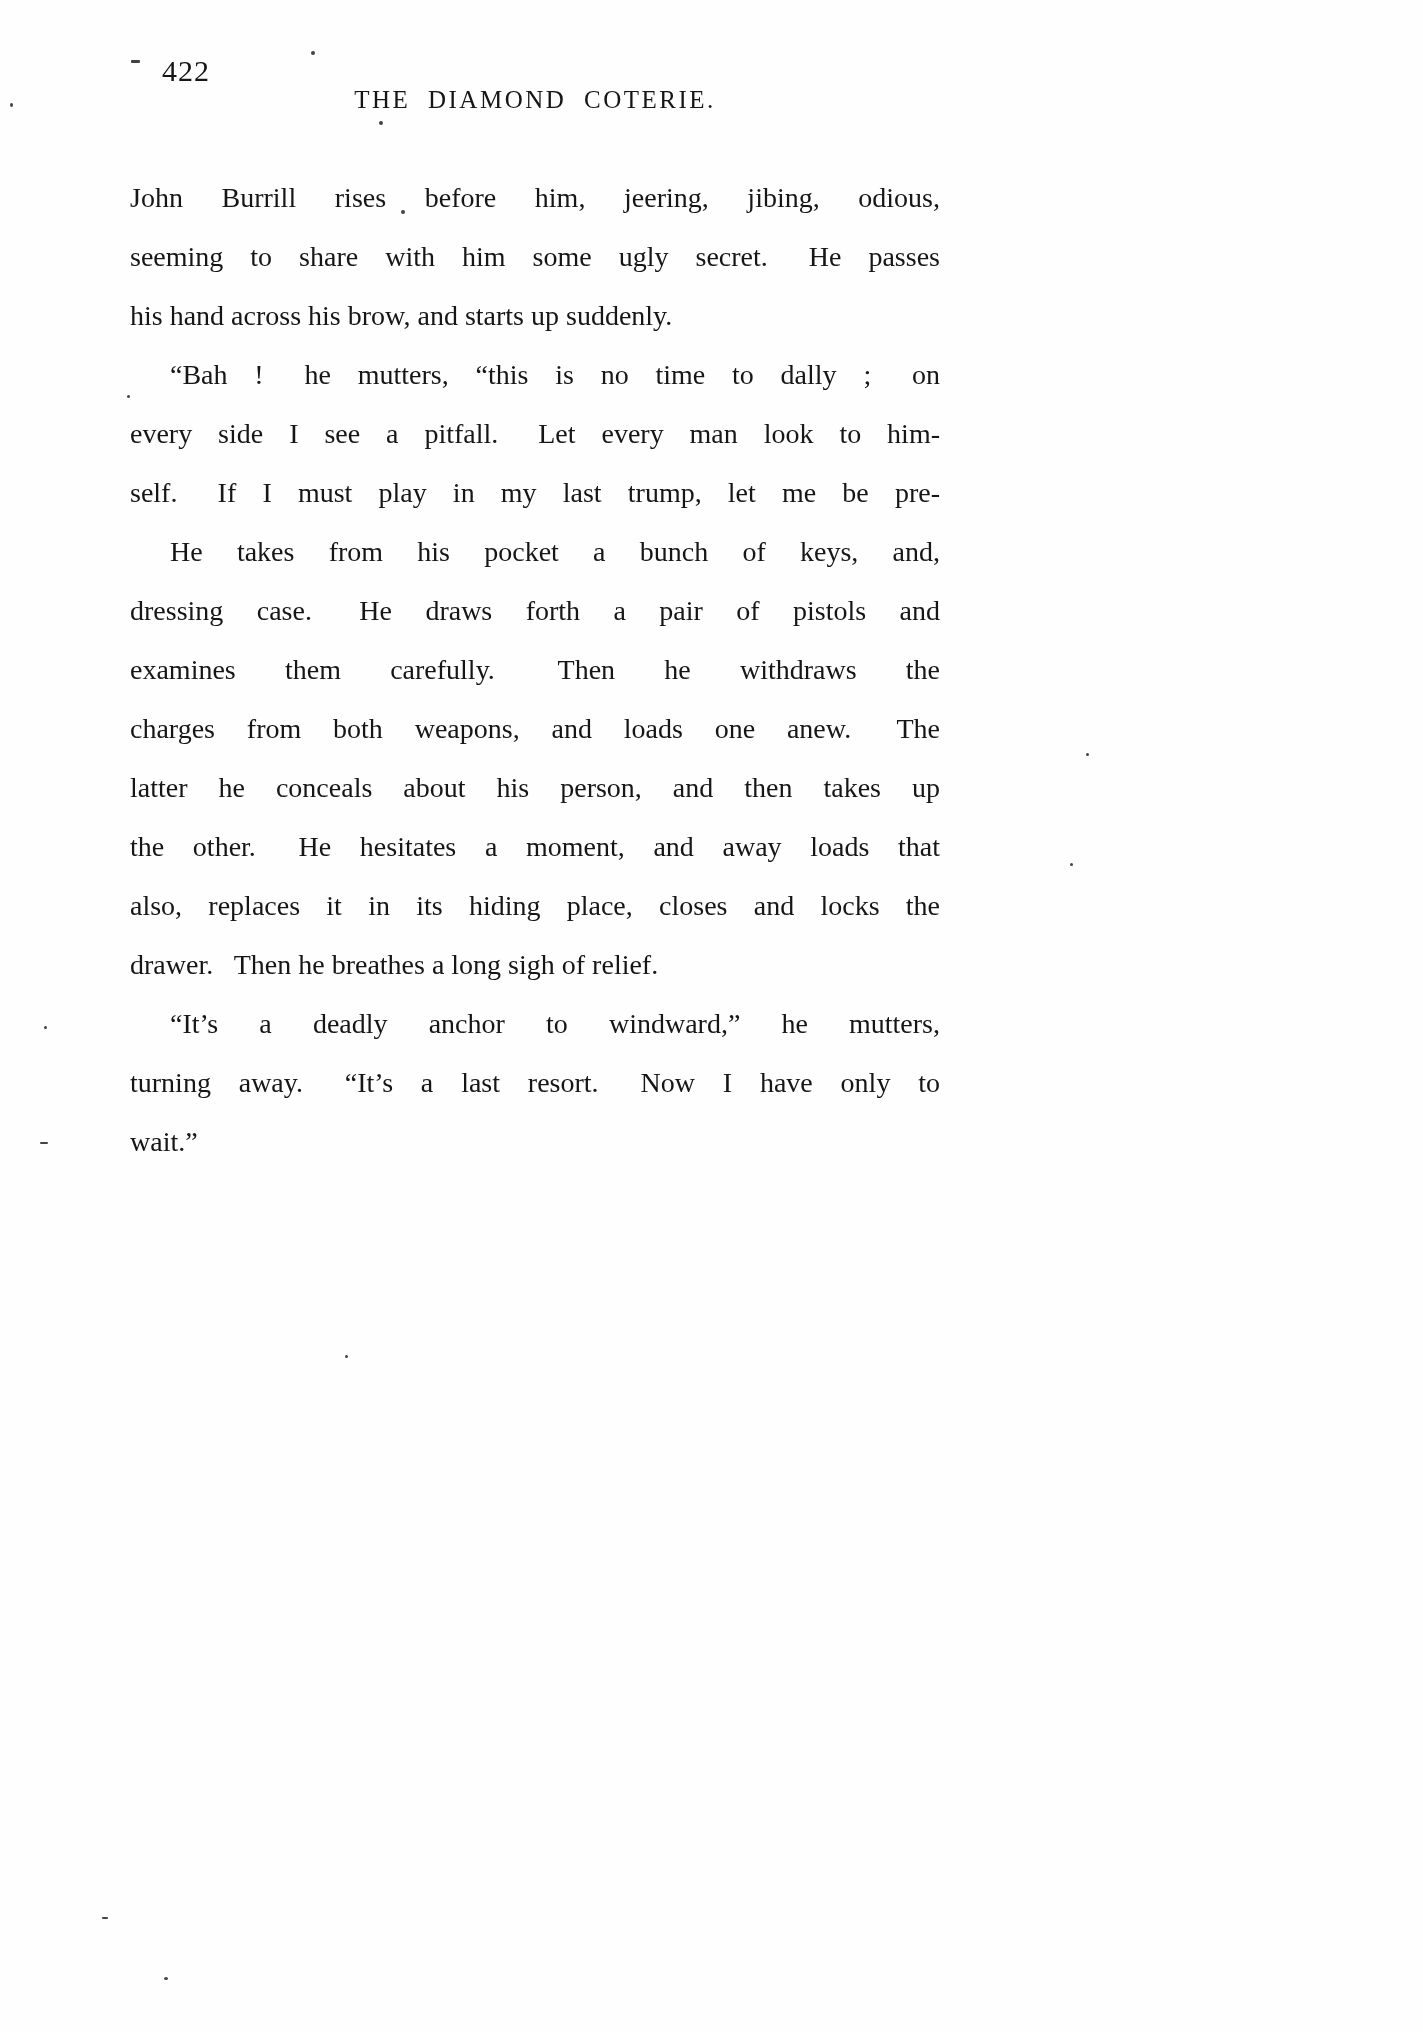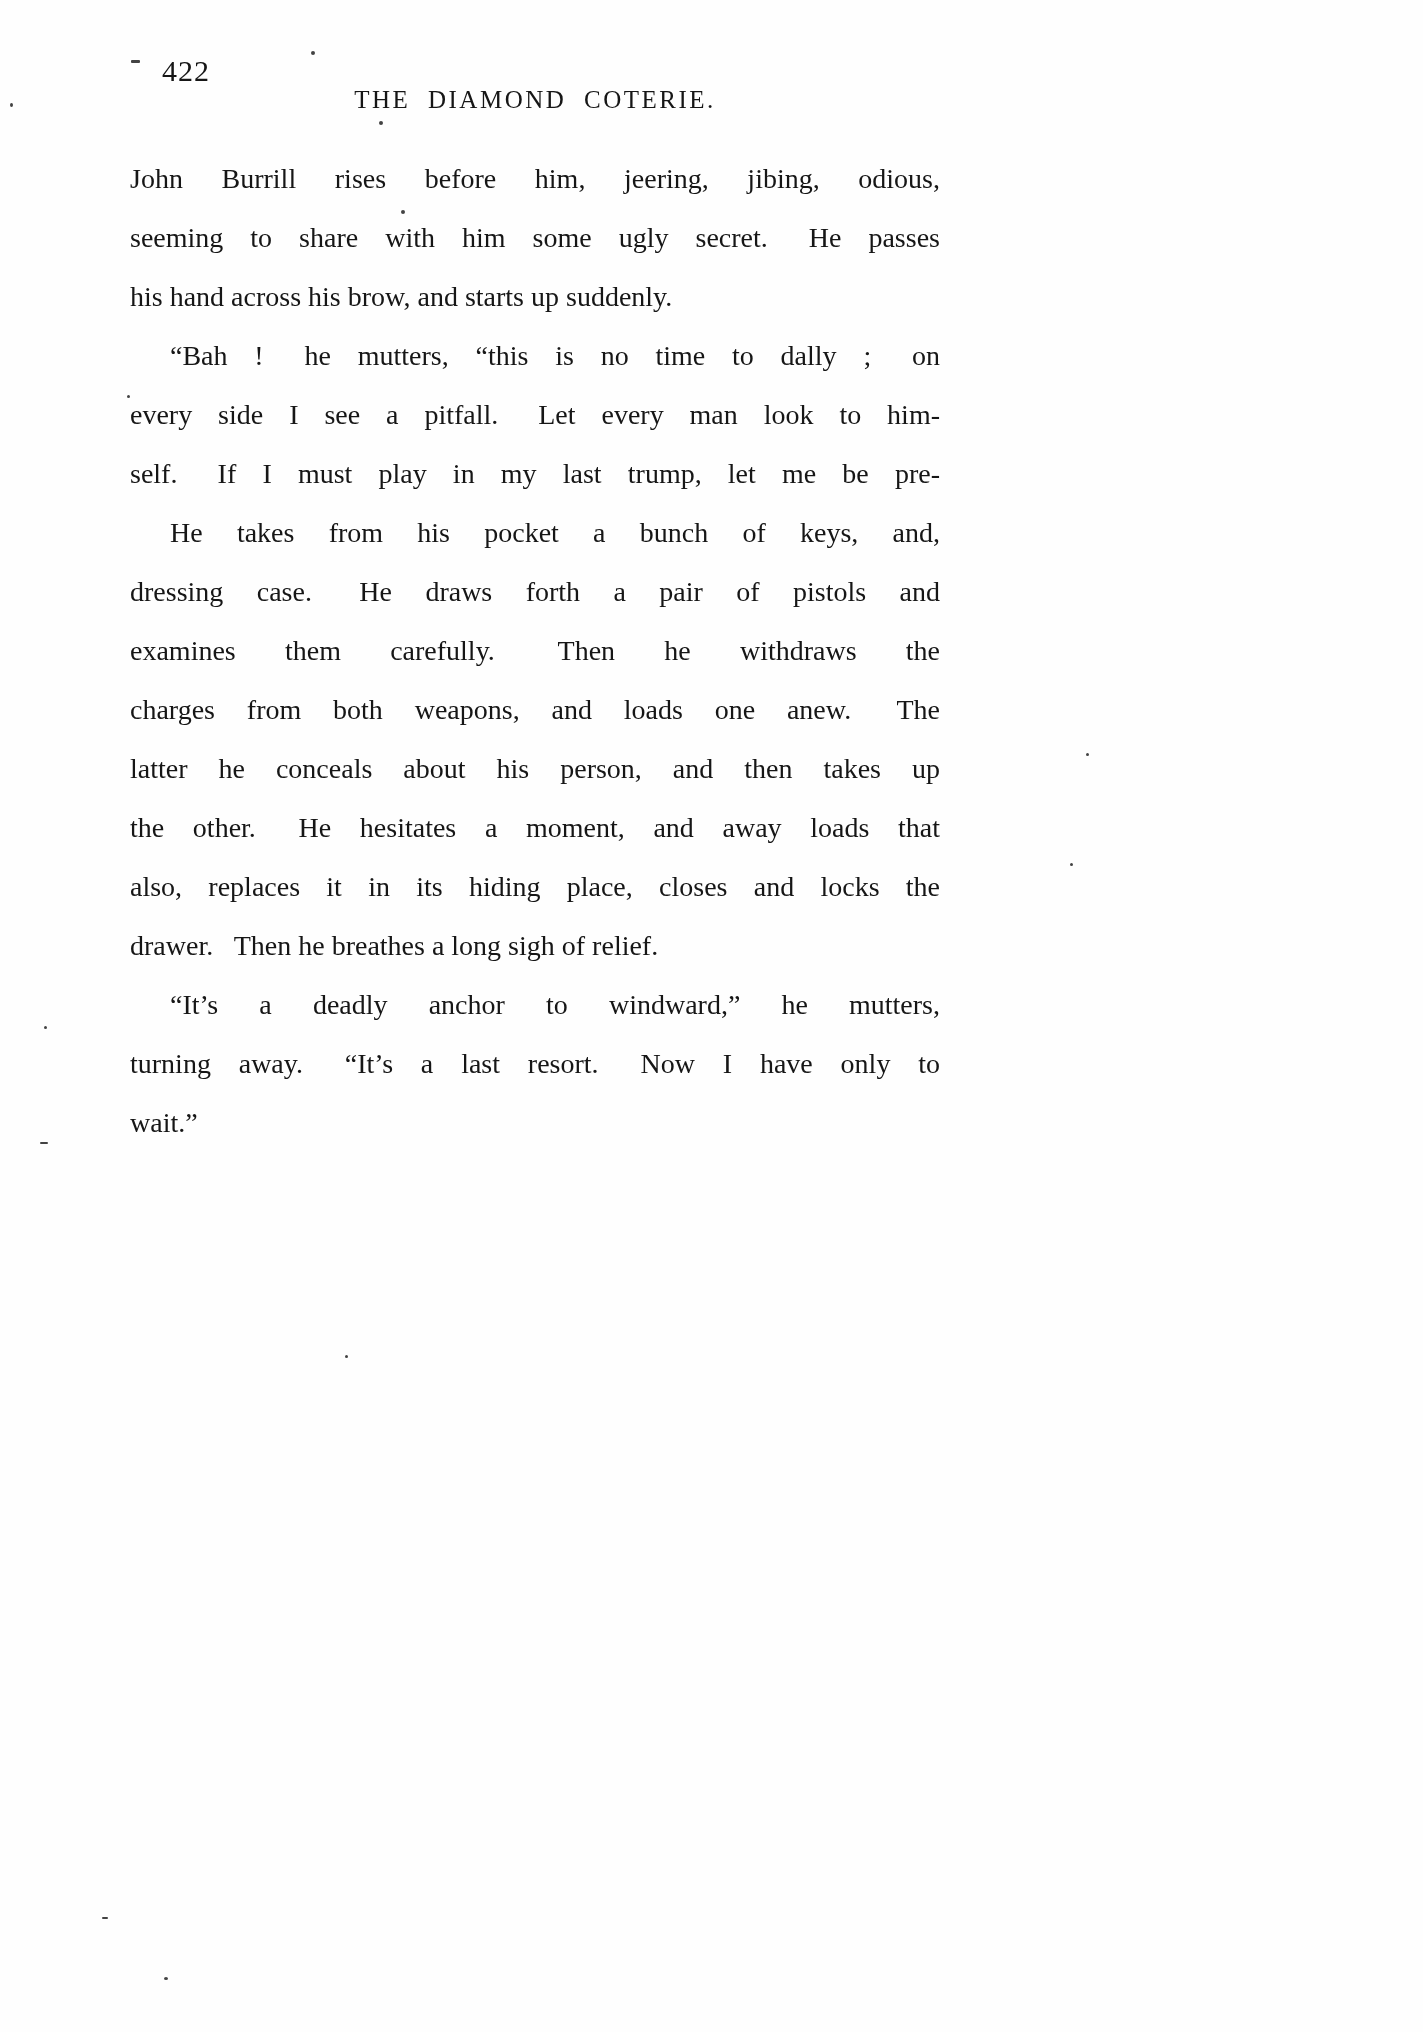--- a/index.html
+++ b/index.html
@@ -35,21 +35,21 @@
   .running-title{
     display:block;
     text-align:center;
     font-size:25px;
     letter-spacing:2.5px;
     word-spacing:9px;
     margin-top:29px;
   }
   .text-block{
     position:absolute;
-    top:149px;
+    top:168px;
     left:130px;
     width:810px;
     font-family:Liberation Serif, serif;
   }
   .line{
     height:59px;
     line-height:59px;
     font-size:28px;
     text-align:justify;
     text-align-last:justify;

